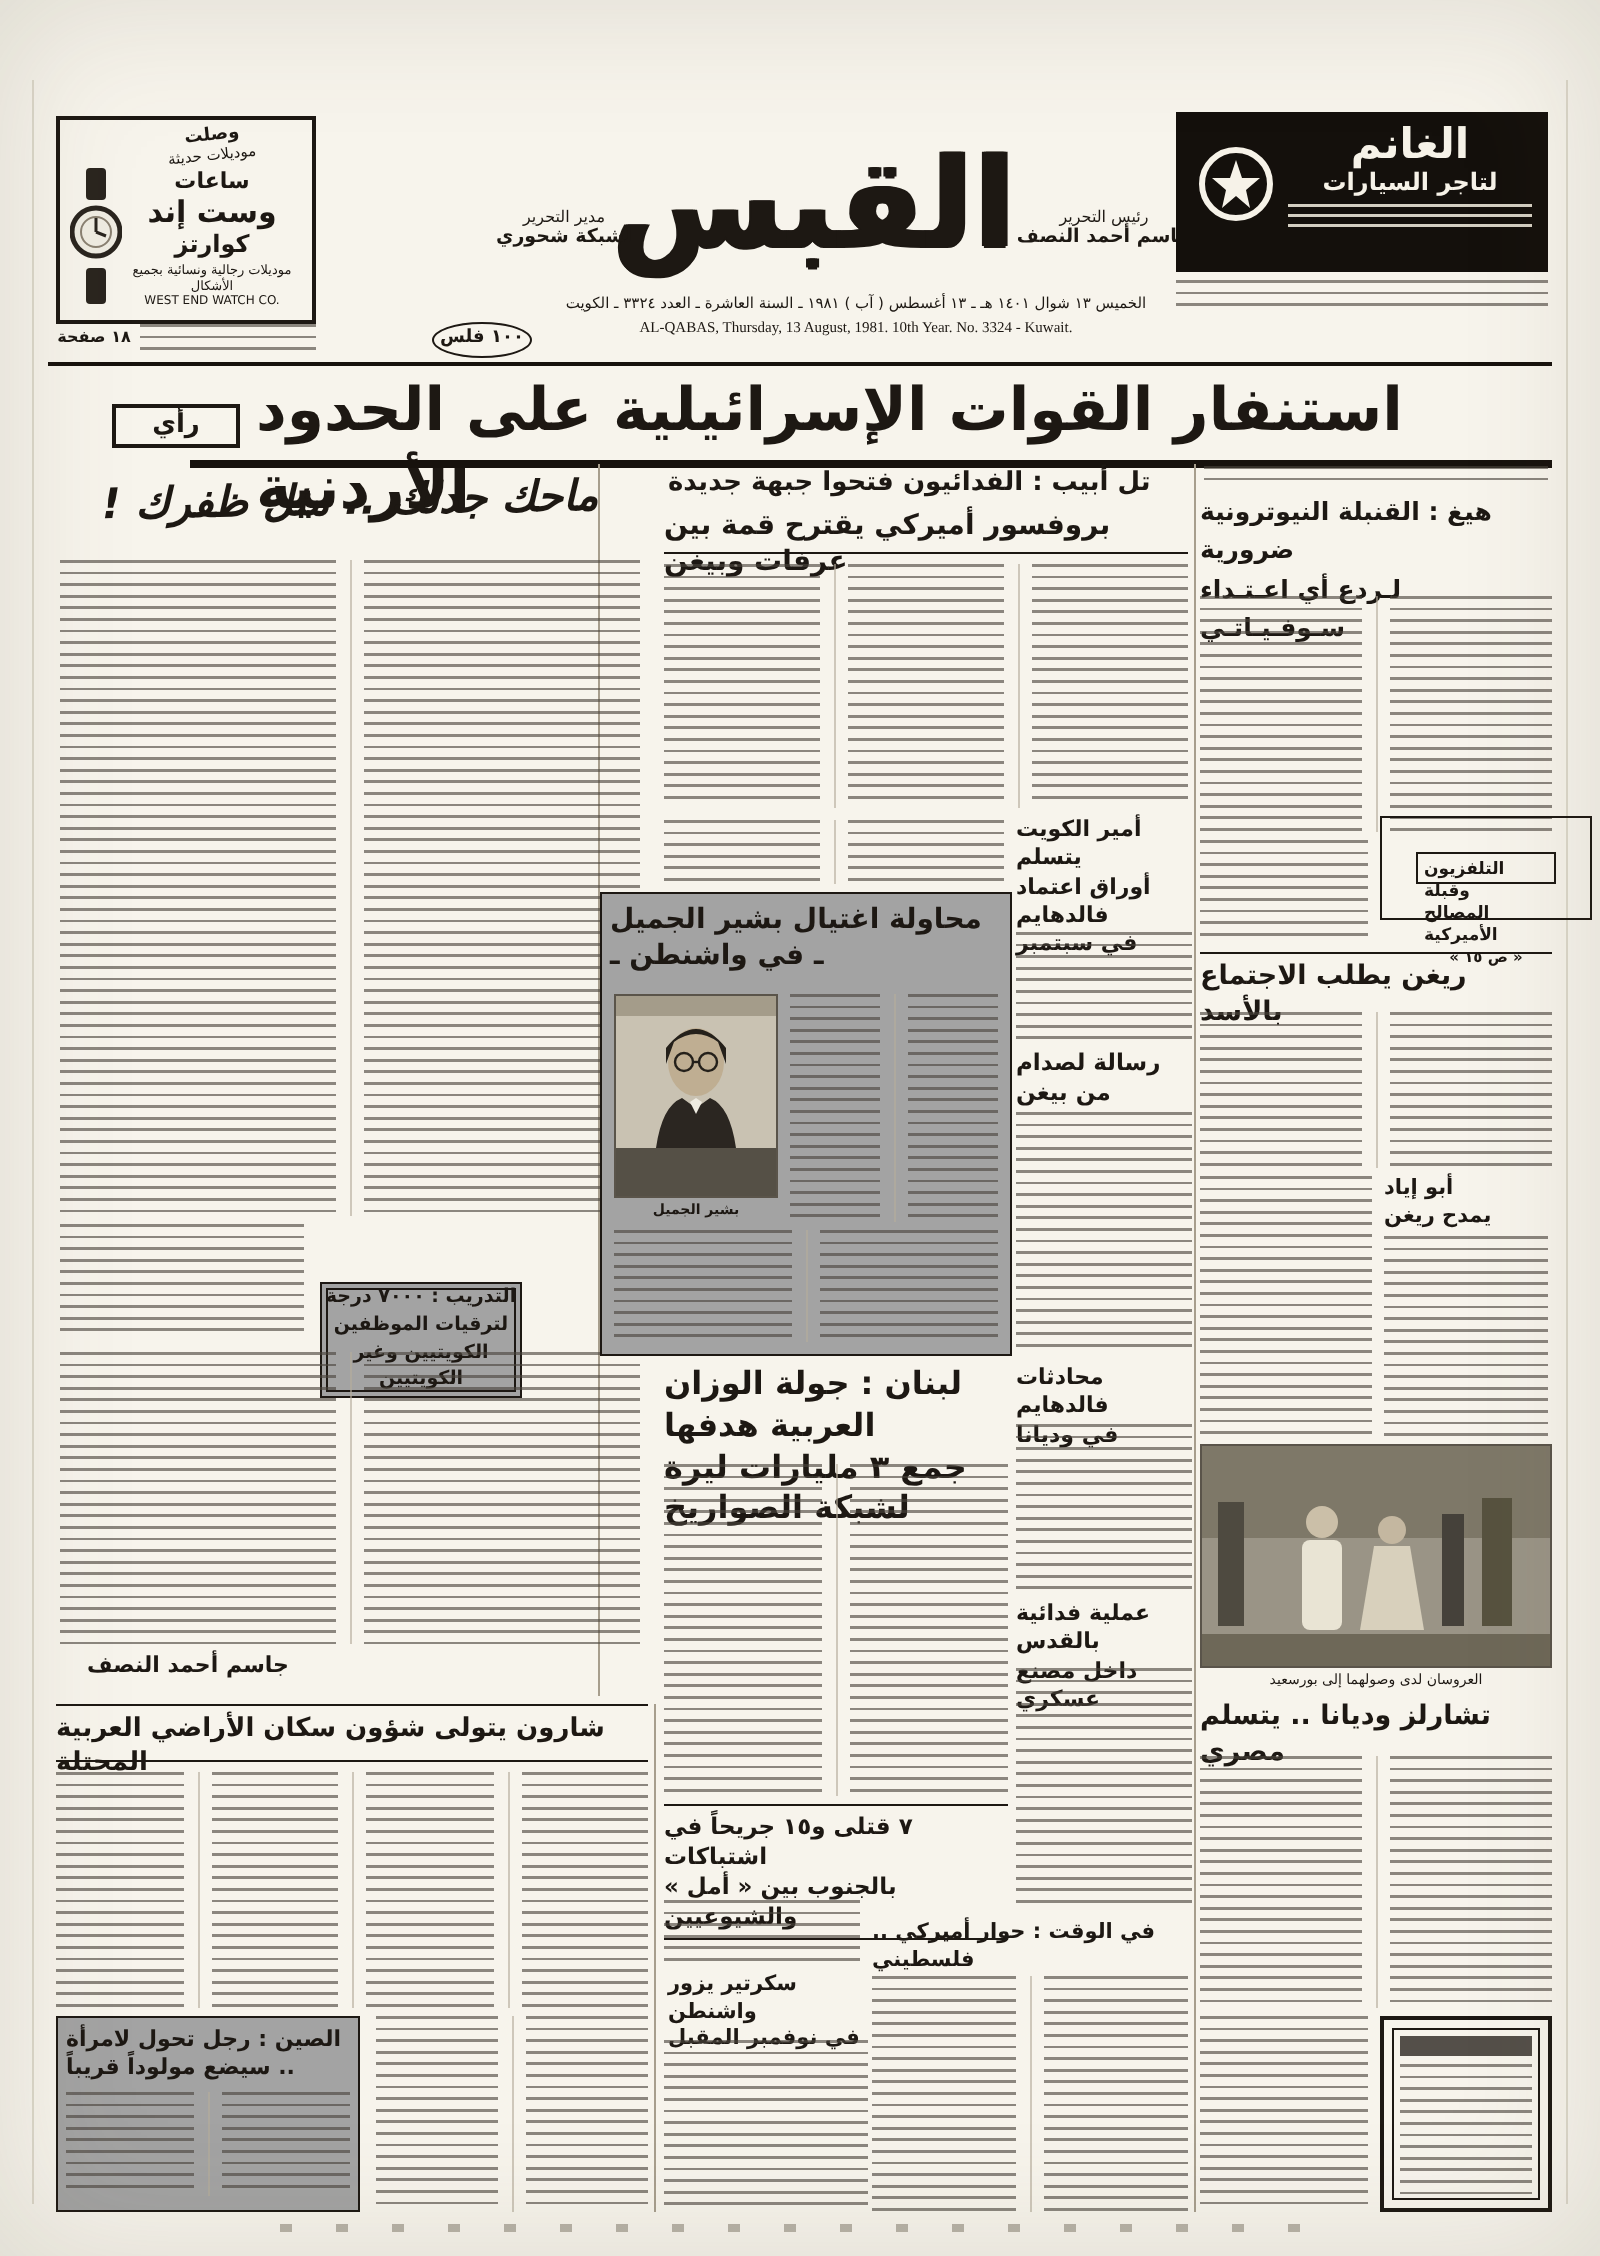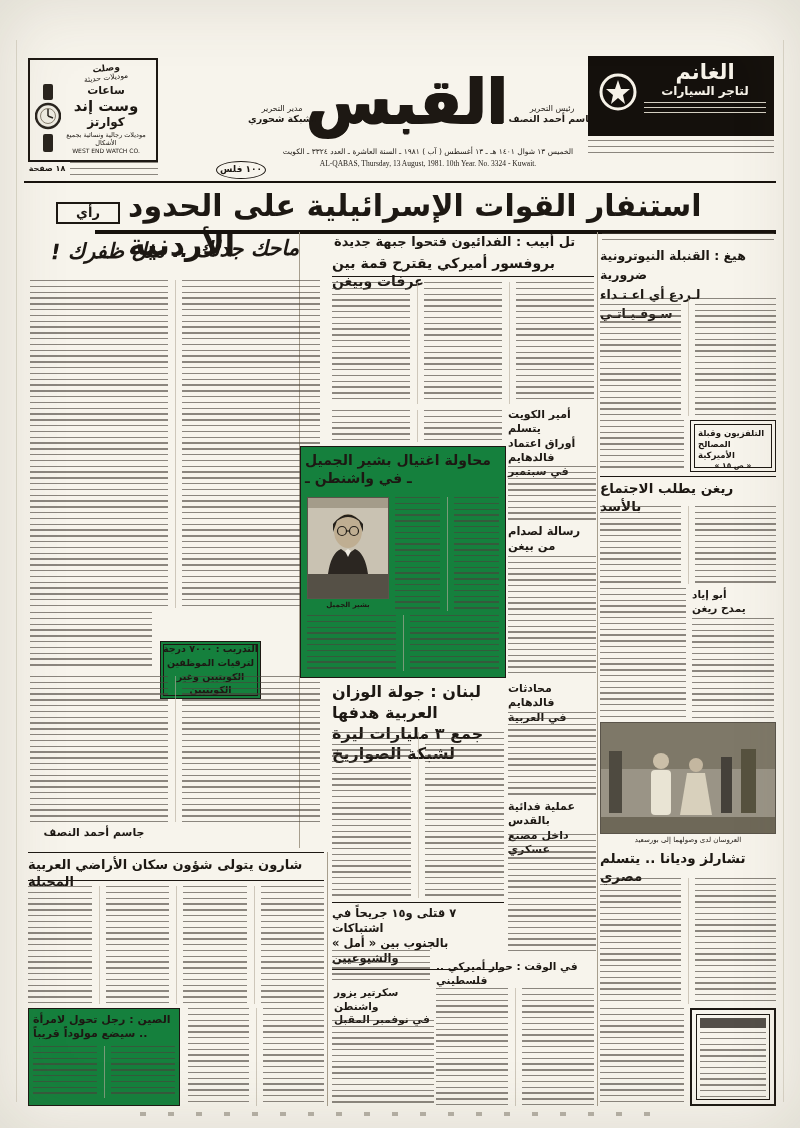--- a/index.html
+++ b/index.html
@@ -17,21 +17,21 @@
        background-clip:content-box;opacity:.62}
   .txt-light{background-image:repeating-linear-gradient(to bottom,#e9e4d6 0,#e9e4d6 1.3px,transparent 1.3px,transparent 5px);opacity:.9}
   .cols{display:flex;gap:7px}
   .cols>.txt{flex:1}
   .cols>.txt:not(:last-child){border-left:1px solid #b6ad9c;padding-left:6px}
   .rule{border-top:1px solid #1d1813}
   .rule2{border-top:1.5px solid #1d1813}
   .thick{border-top:4.5px solid #17120d}
   .vline{position:absolute;width:0;border-left:1px solid #a79e8d}
   .h{font-weight:bold;text-align:left;line-height:1.3}
-  .boxed{border:1.5px solid #1d1813;background:#15803d}
+  .boxed{border:1.5px solid #1d1813;background:#a3a3a3}
   .dbl-in{border:1px solid #1d1813;width:100%;height:100%;padding:3px}
   .ticks{background-image:repeating-linear-gradient(to right,#6b6354 0,#6b6354 6px,transparent 6px,transparent 28px);opacity:.45}
 </style>
 </head>
 <body>
 
 <div class="page">
 
   <div class="edge" style="left:16px"></div>
   <div class="edge" style="left:783px"></div>
@@ -154,21 +154,21 @@
 
   <div class="abs pre h" style="left:508px;top:408px;width:88px;font-size:11px">أمير الكويت يتسلم
 أوراق اعتماد
 فالدهايم
 في سبتمبر</div>
   <div class="abs txt" style="left:508px;top:466px;width:88px;height:54px"></div>
   <div class="abs pre h" style="left:508px;top:524px;width:88px;font-size:11.5px">رسالة لصدام
 من بيغن</div>
   <div class="abs txt" style="left:508px;top:556px;width:88px;height:120px"></div>
   <div class="abs pre h" style="left:508px;top:682px;width:88px;font-size:11px">محادثات فالدهايم
-في العربية</div>
+في وديانا</div>
   <div class="abs txt" style="left:508px;top:712px;width:88px;height:84px"></div>
   <div class="abs pre h" style="left:508px;top:800px;width:88px;font-size:11px">عملية فدائية بالقدس
 داخل مصنع عسكري</div>
   <div class="abs txt" style="left:508px;top:834px;width:88px;height:118px"></div>
 
   <div class="abs boxed" style="left:300px;top:446px;width:206px;height:232px;padding:4px">
     <div class="pre h" style="font-size:14px">محاولة اغتيال بشير الجميل
 ـ في واشنطن ـ</div>
     <span class="abs" style="left:6px;top:50px;width:82px;height:102px;border:1px solid #5a544a">
       <svg width="80" height="100" viewBox="0 0 80 100">
@@ -216,21 +216,21 @@
     </div>
 
   <div class="abs txt" style="left:602px;top:233px;width:172px;height:9px"></div>
   <div class="abs pre h" style="left:600px;top:246px;width:176px;font-size:12.5px;line-height:1.55">هيغ : القنبلة النيوترونية ضرورية
 لـردع أي اعـتـداء سـوفـيـاتـي</div>
   <div class="abs cols" style="left:600px;top:298px;width:176px;height:118px">
       <div class="txt"></div>
       <div class="txt"></div>
     </div>
 
-  <div class="abs" style="left:690px;top:420px;width:86px;height:52px;border:1.5px solid #1d1813;padding:3px">
+  <div class="abs" style="left:690px;top:408px;width:106px;height:52px;border:1.5px solid #1d1813;padding:17px">
     <div class="dbl-in">
       <div class="pre h" style="font-size:8.5px">التلفزيون وقبلة
 المصالح الأميركية</div>
       <div class="c b" style="font-size:7.5px">« ص ١٥ »</div>
     </div>
   </div>
   <div class="abs txt" style="left:600px;top:420px;width:84px;height:52px"></div>
 
   <div class="abs rule2" style="left:600px;top:476px;width:176px"></div>
   <div class="abs h" style="left:600px;top:480px;width:176px;font-size:13.5px">ريغن يطلب الاجتماع بالأسد</div>

